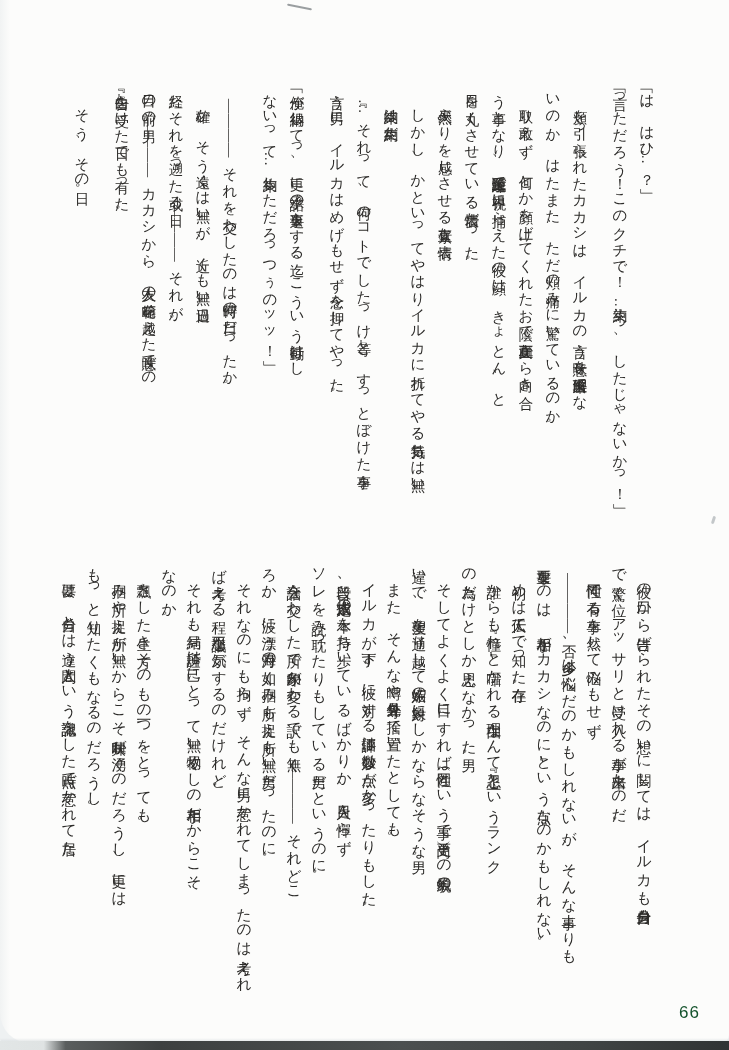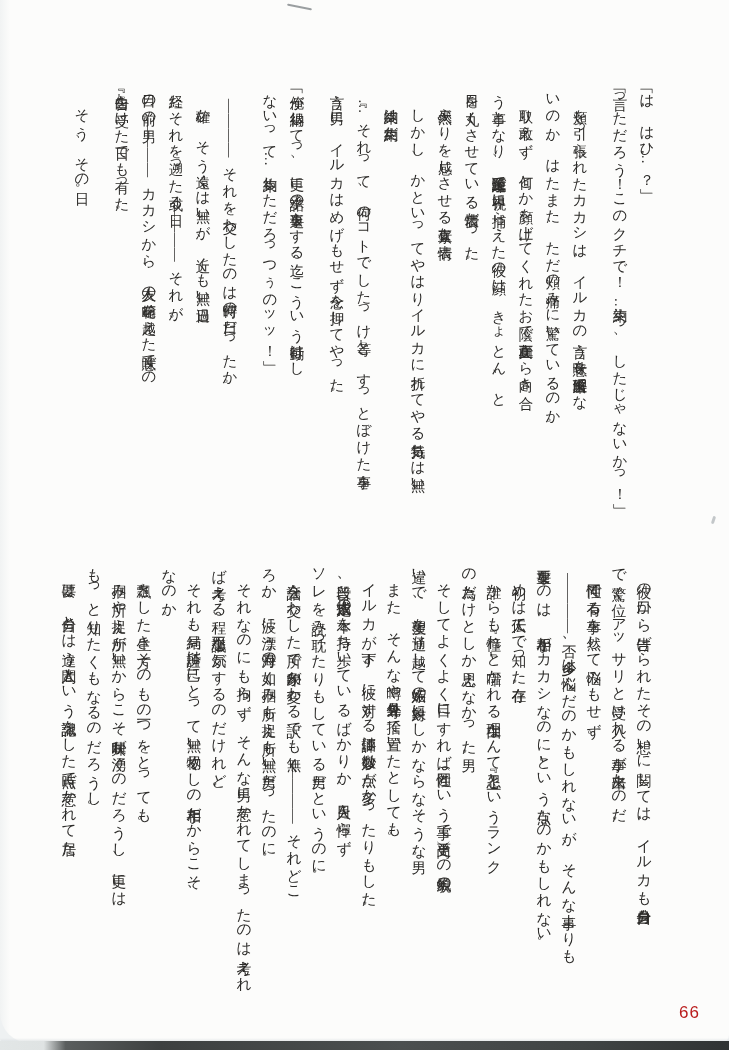--- a/index.html
+++ b/index.html
@@ -56,21 +56,21 @@
     top:84px;right:69px;height:440px;
     font-size:14.5px;line-height:27px;letter-spacing:0.25px;
   }
   #bottom-block{
     top:558px;right:73px;height:455px;
     font-size:14.8px;line-height:25px;letter-spacing:0.25px;
   }
   .page-number{
     position:absolute;top:1003px;right:29px;
     font-family:"Liberation Sans","DejaVu Sans",sans-serif;
-    font-size:17px;color:#b91c1c;letter-spacing:1px;
+    font-size:17px;color:#14532d;letter-spacing:1px;
   }
 </style>
 </head>
 <body>
 
 <div class="sheet"></div>
 <div class="edge-band-soft"></div>
 <div class="edge-band"></div>
 <div class="pen-mark"></div>
 <div class="margin-tick"></div>

